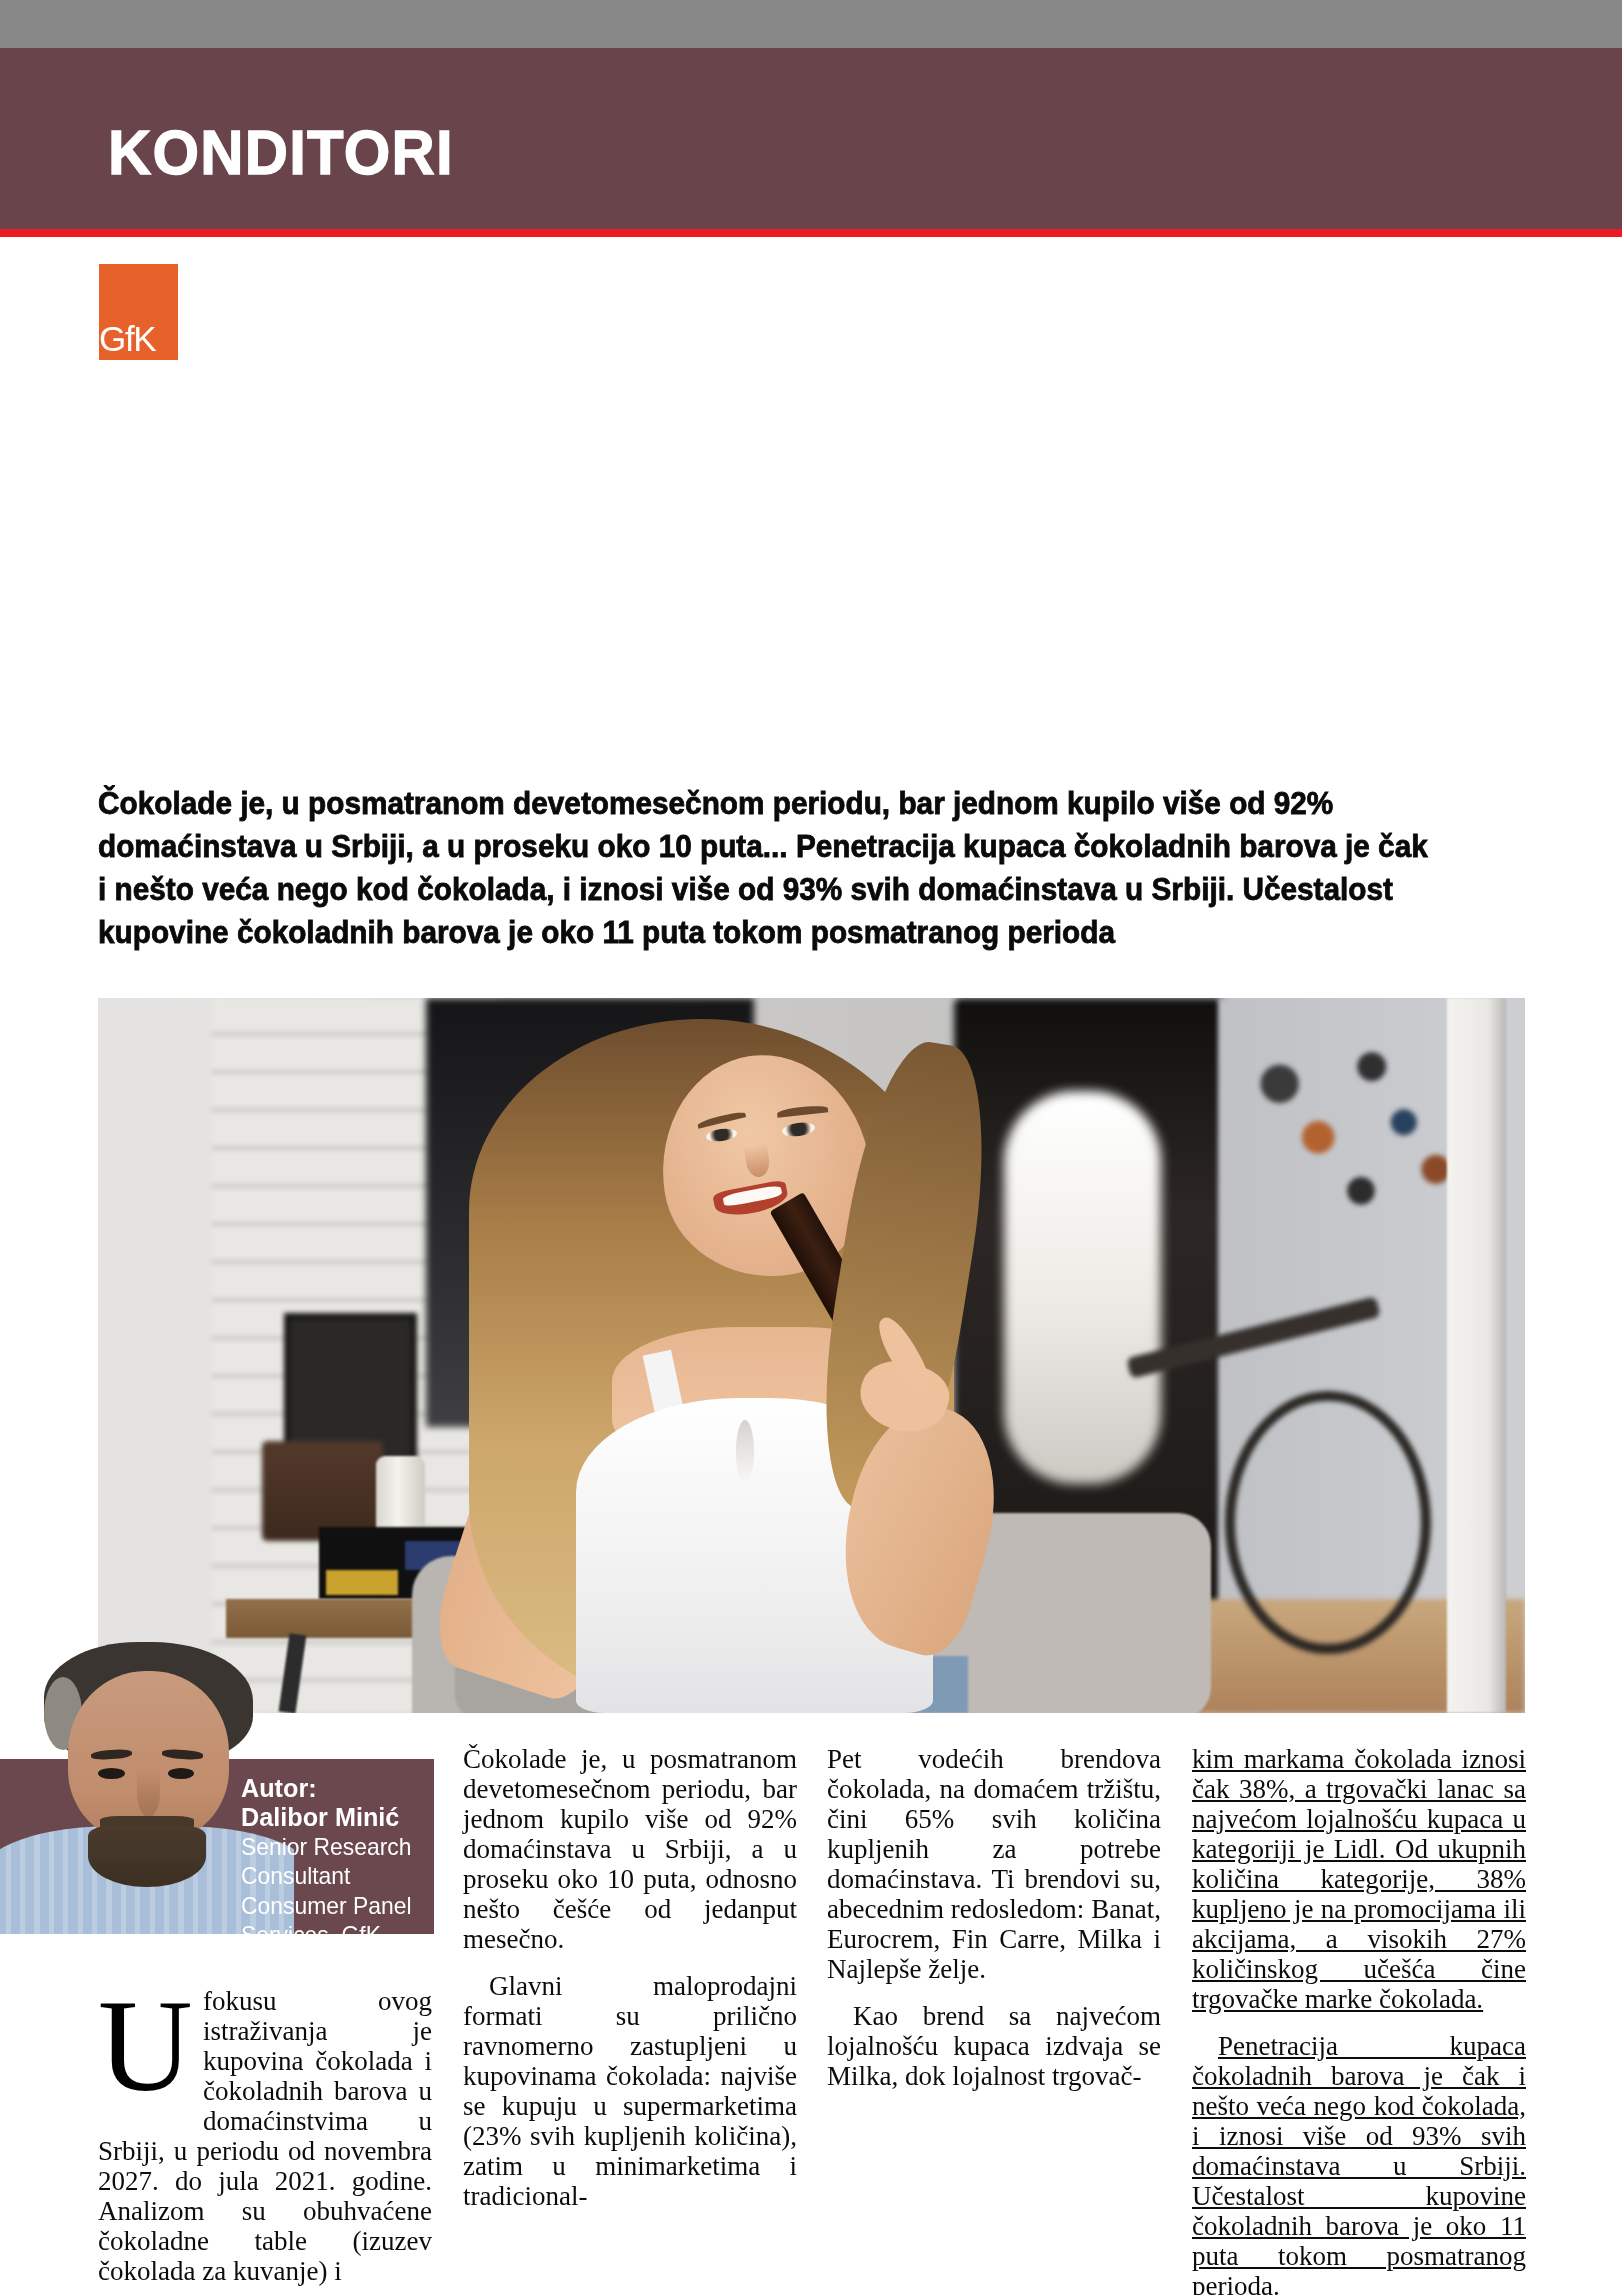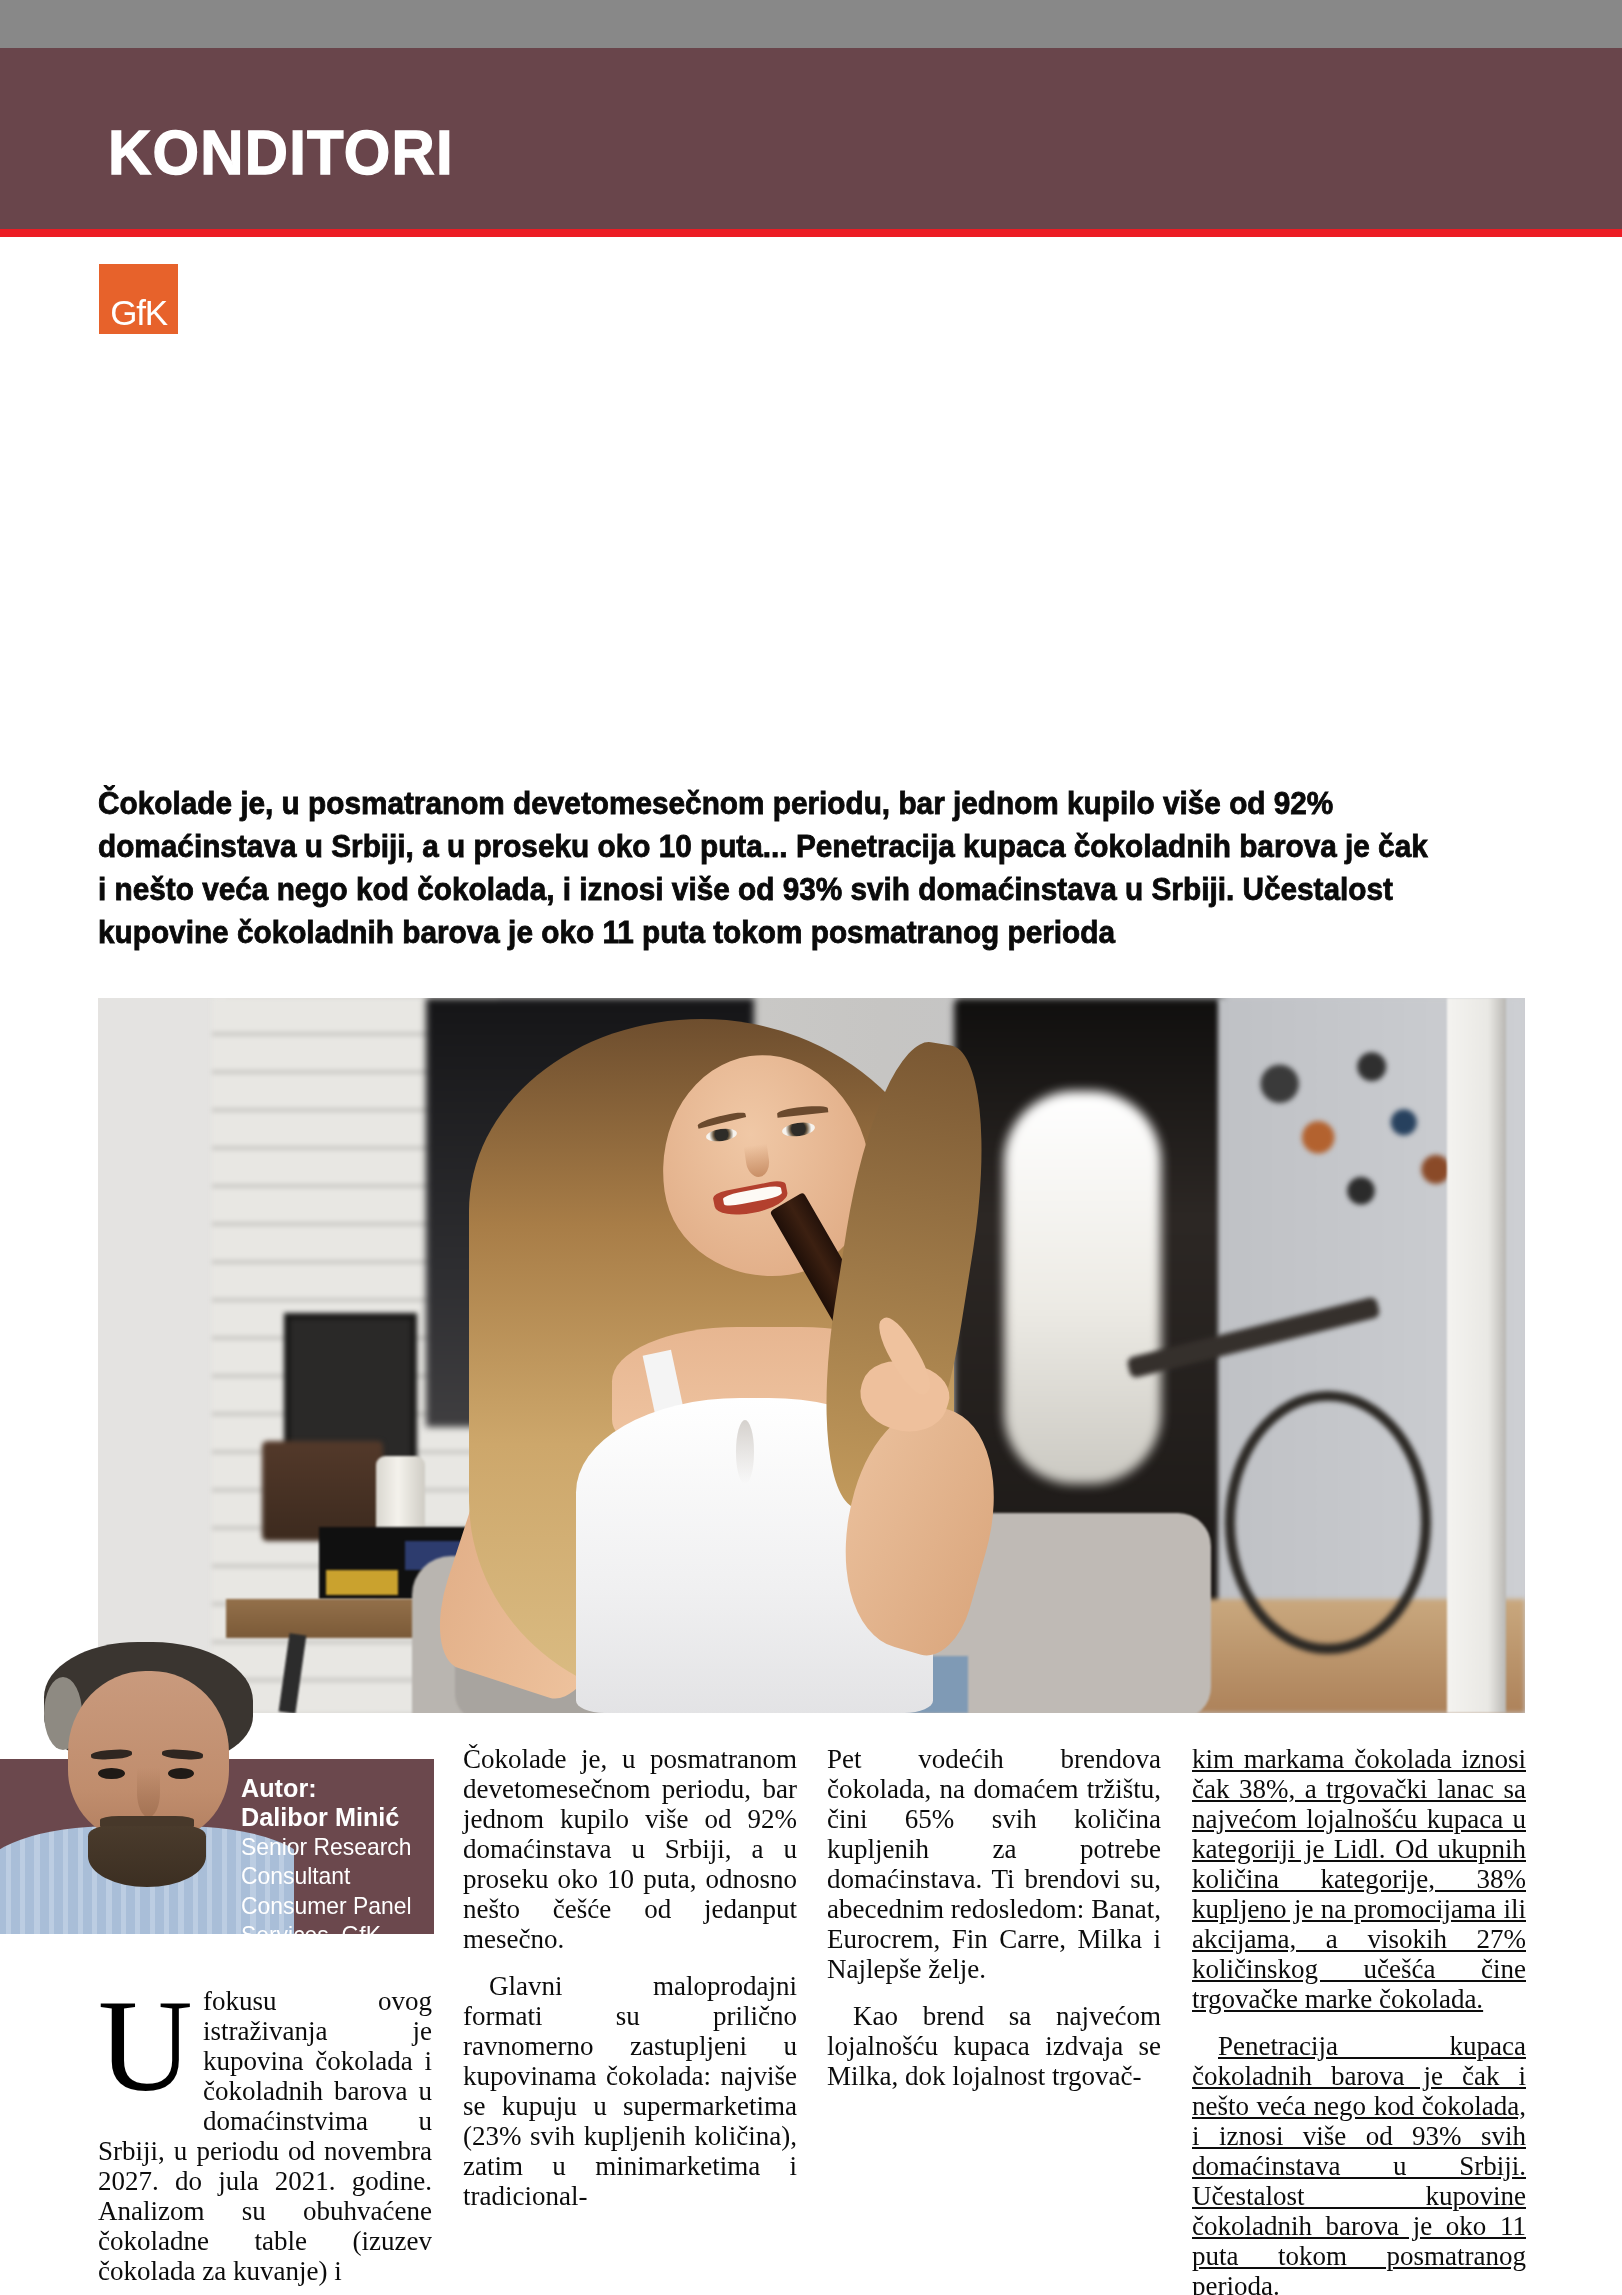--- a/index.html
+++ b/index.html
@@ -8,22 +8,22 @@
   .abs{position:absolute;}
 
   
   .band{left:0;top:0;width:1623px;height:181px;background:#69454B;}
   .band-title{left:108px;top:73px;color:#fff;font-size:63px;font-weight:700;line-height:1;
               letter-spacing:1.3px;-webkit-text-stroke:1.3px #fff;transform:scaleX(0.95);
               transform-origin:0 50%;white-space:nowrap;}
   .red-stripe{left:0;top:181px;width:1623px;height:7.9px;background:#EC1C24;}
 
   
-  .gfk{left:99px;top:216px;width:79px;height:70px;background:#E7622B;color:#fff;
-       display:flex;align-items:flex-end;justify-content:center;}
+  .gfk{left:99px;top:216px;width:79px;height:96px;background:#E7622B;color:#fff;
+       display:flex;align-items:flex-end;justify-content:flex-start;}
   .gfk span{font-size:35px;font-weight:400;line-height:1;padding-bottom:3.9px;letter-spacing:-1.3px;}
 
   
   .headline{left:96px;top:298px;width:1479px;color:#000;}
   .hl{font-size:118px;line-height:124px;font-weight:700;letter-spacing:-2px;
       -webkit-text-stroke:2.6px #000;white-space:nowrap;transform:scaleX(0.93);transform-origin:0 50%;}
 
   
   .intro{left:98px;top:734px;width:1479px;color:#0a0a0a;}
   .intro div{font-size:31px;line-height:43px;font-weight:700;-webkit-text-stroke:0.8px #0a0a0a;

